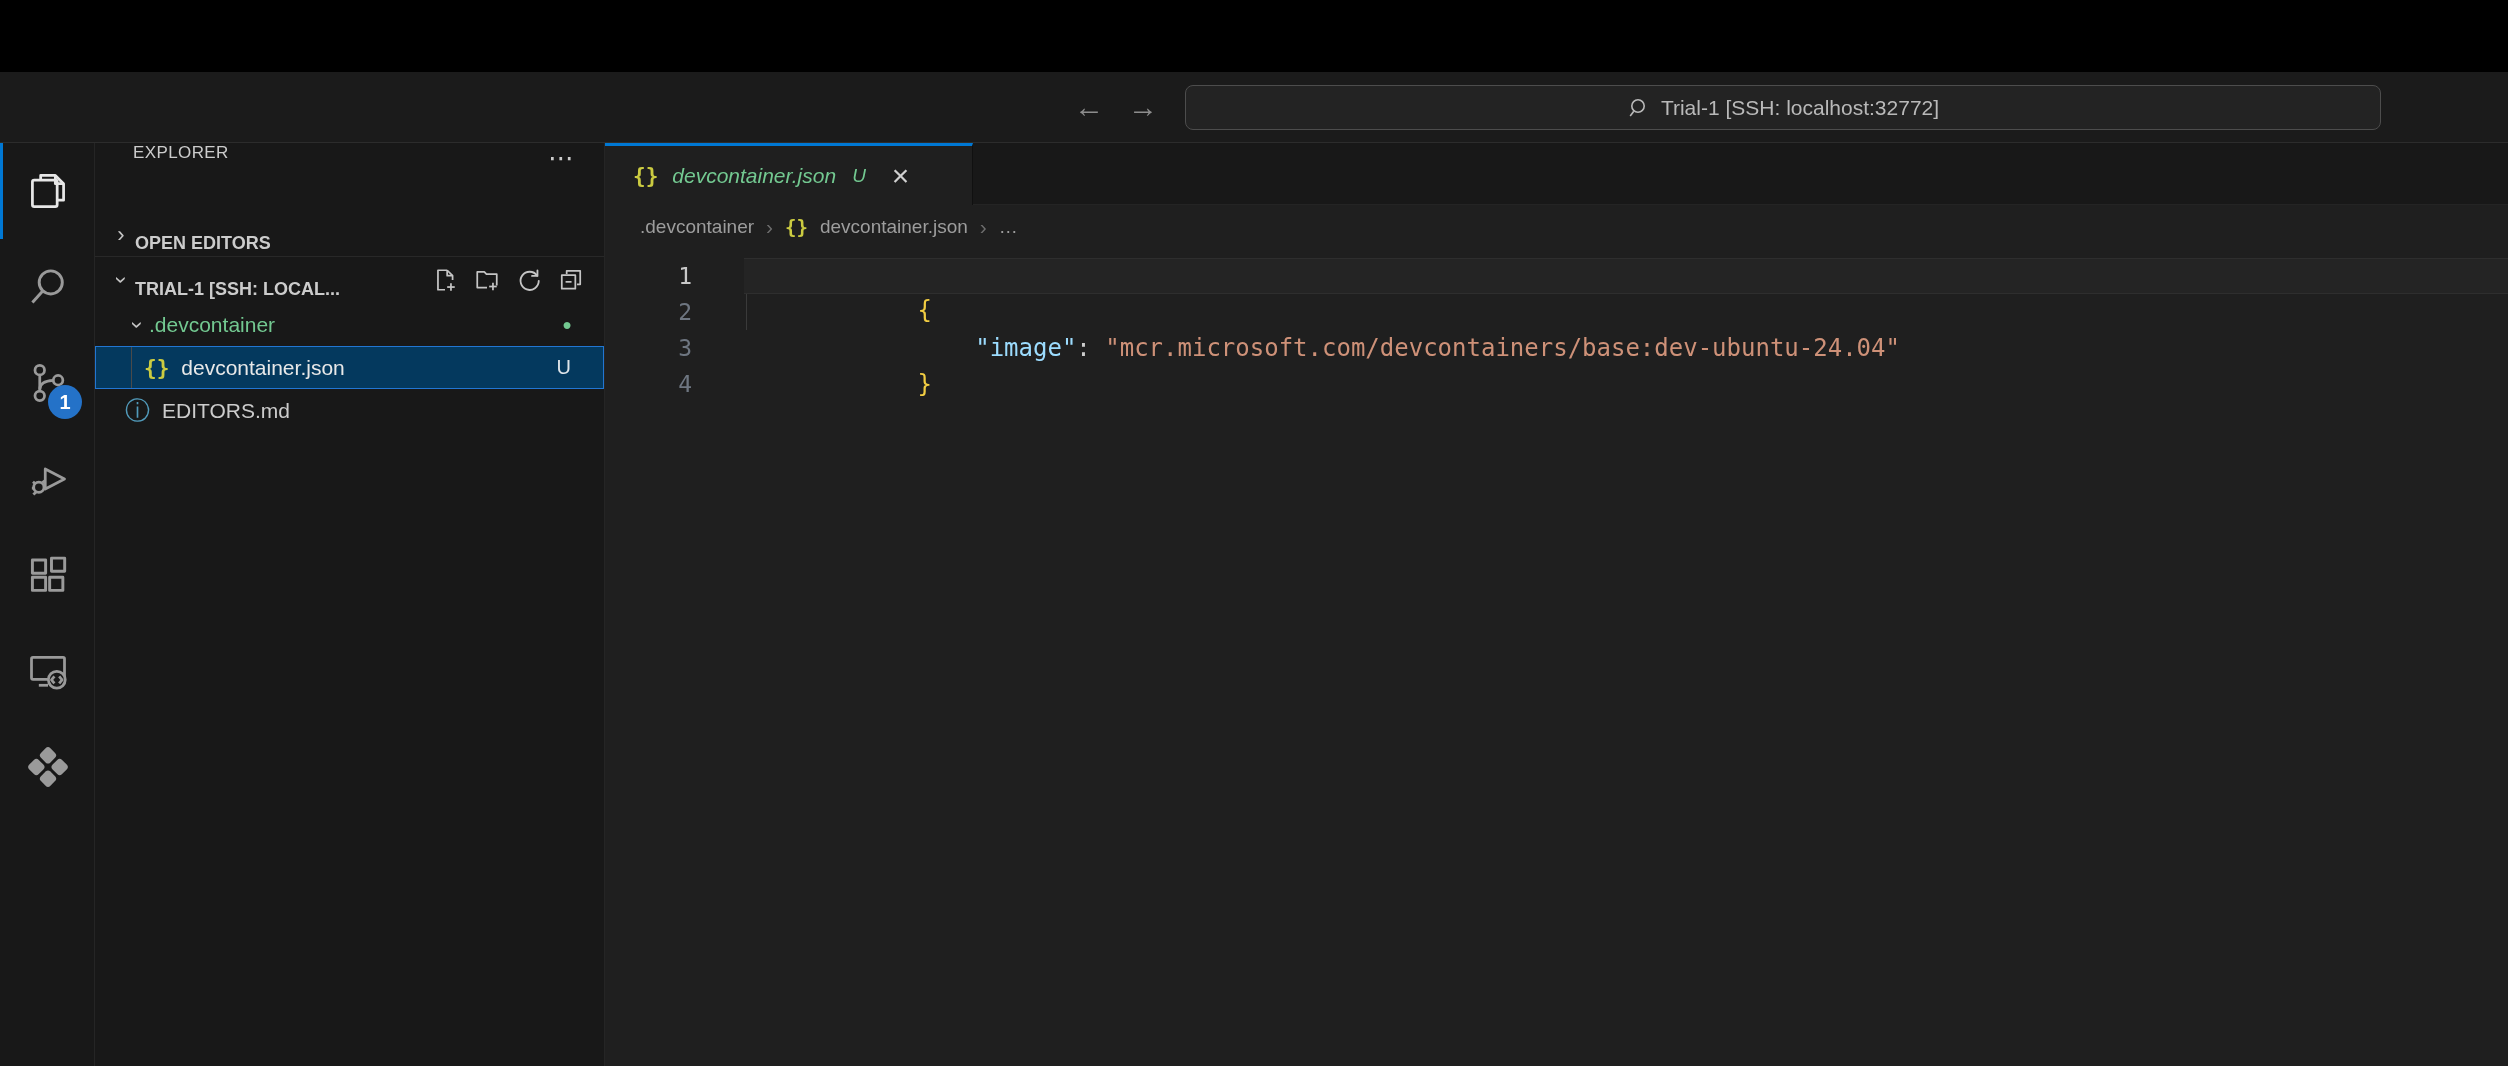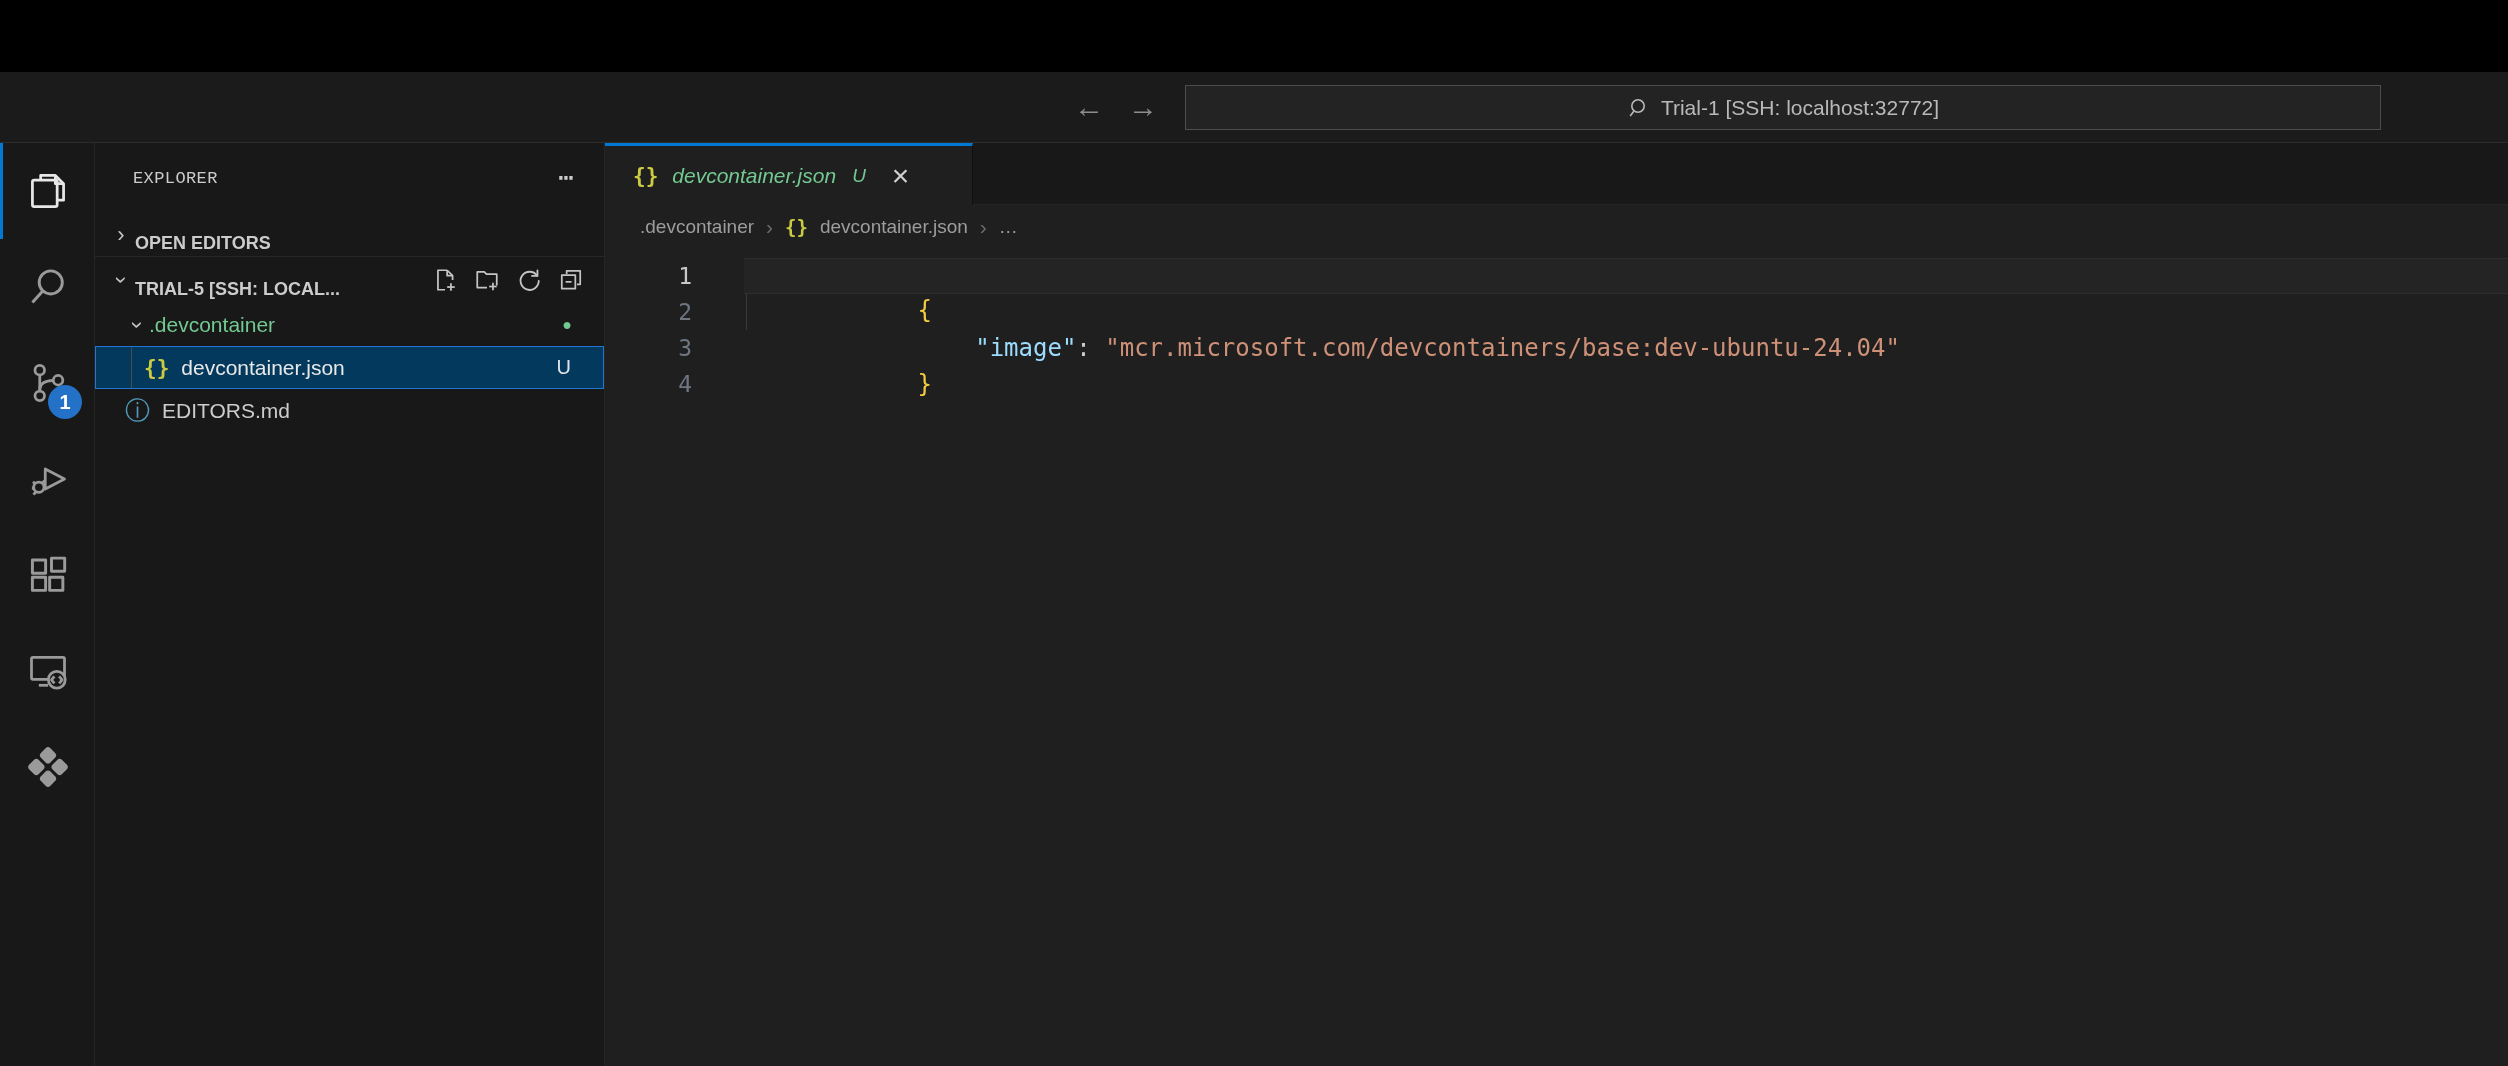--- a/index.html
+++ b/index.html
@@ -9,39 +9,39 @@
 
   
   .menu-strip { position:absolute; left:0; top:0; width:2508px; height:72px; background:#000; }
   .title-bar { position:absolute; left:0; top:72px; width:2508px; height:71px;
     background:#1b1b1b; border-bottom:1px solid #2c2c2c; }
   .nav-arrow { position:absolute; top:0; height:70px; width:46px; display:flex;
     align-items:center; justify-content:center; color:#8d8d8d; font-size:30px; }
   .nav-back { left:1066px; }
   .nav-fwd { left:1120px; }
   .command-center { position:absolute; left:1185px; top:13px; width:1196px; height:45px;
-    background:#232323; border:1px solid #4d4d4d; border-radius:0;
+    background:#232323; border:1px solid #4d4d4d; border-radius:8px;
     display:flex; align-items:center; justify-content:center; gap:10px; color:#b9b9b9; font-size:21px; }
   .command-center svg { flex:none; }
 
   
   .main { position:absolute; left:0; top:143px; width:2508px; height:923px; display:flex; }
   .activity-bar { width:95px; height:100%; background:#181818; border-right:1px solid #252525; flex:none; }
   .ab-item { position:relative; width:95px; height:96px; display:flex; align-items:center;
     justify-content:center; color:#9a9a9a; }
   .ab-item.active { color:#e7e7e7; border-left:3px solid #0078d4; }
   .ab-item.active svg { margin-left:-3px; }
   .ab-badge { position:absolute; left:48px; top:50px; width:34px; height:34px; border-radius:50%;
     background:#2472c8; color:#fff; font-size:20px; font-weight:700;
     display:flex; align-items:center; justify-content:center; }
 
   
   .sidebar { width:510px; height:100%; background:#181818; flex:none; border-right:1px solid #252525;
     color:#cccccc; }
-  .sb-header { height:70px; display:flex; align-items:center; padding:0 28px 0 38px;font-family:Liberation Mono, monospace; }
+  .sb-header { height:70px; display:flex; align-items:flex-start; padding:0 28px 0 38px; }
   .sb-title { font-size:17px; letter-spacing:.4px; color:#cccccc; }
   .sb-more { margin-left:auto; font-size:26px; color:#cccccc; letter-spacing:2px; }
   .sb-section { height:44px; display:flex; align-items:center; padding:0 20px 0 14px;
     font-weight:700; font-size:18px; color:#cccccc; }
   .sb-section.open-editors { border-bottom:1px solid #282828; }
   .sb-section.workspace { height:46px; }
   .chev { display:inline-block; width:24px; font-size:22px; font-weight:400; color:#c5c5c5;
     text-align:center; flex:none; }
   .chev.down { transform:rotate(90deg); }
   .sec-label { margin-left:2px; white-space:nowrap; overflow:hidden;margin-top:18px; }
@@ -189,21 +189,21 @@
         <span class="sb-more">⋯</span>
       </div>
 
       <div class="sb-section open-editors">
         <span class="chev">›</span>
         <span class="sec-label">OPEN EDITORS</span>
       </div>
 
       <div class="sb-section workspace">
         <span class="chev down">›</span>
-        <span class="sec-label">TRIAL-5 [SSH: LOCAL...</span>
+        <span class="sec-label">TRIAL-1 [SSH: LOCAL...</span>
         <span class="sec-actions">
           <svg width="26" height="26" viewBox="0 0 24 24" fill="none" stroke="currentColor" stroke-width="1.6" stroke-linejoin="round">
             <path d="M14 3 H5.5 V21 H12"></path>
               <path d="M14 3 L19 8 V12"></path>
               <path d="M14 3 V8 H19"></path>
             <line x1="17.5" y1="15" x2="17.5" y2="22"></line>
               <line x1="14" y1="18.5" x2="21" y2="18.5"></line>
           </svg>
           <svg width="26" height="26" viewBox="0 0 24 24" fill="none" stroke="currentColor" stroke-width="1.6" stroke-linejoin="round">
             <path d="M21 17 V6.5 H11.5 L9.5 4.5 H3 V19 H12"></path>

